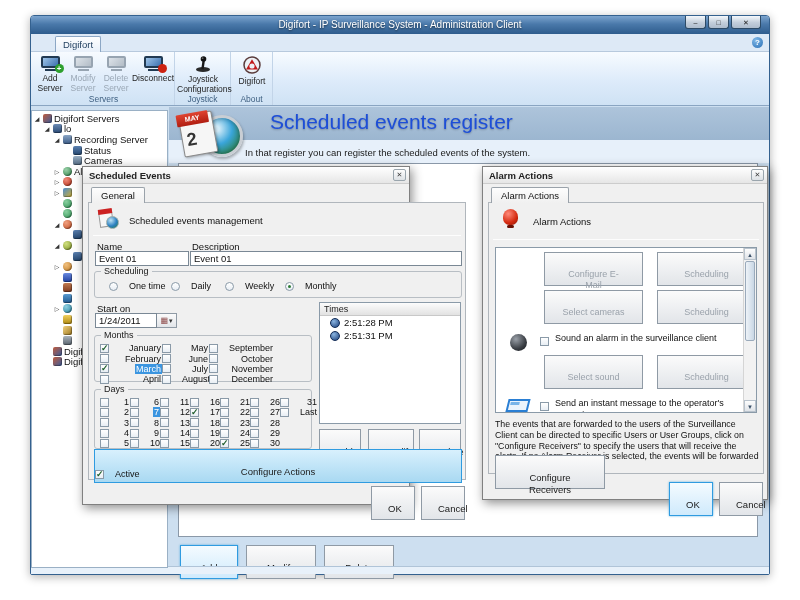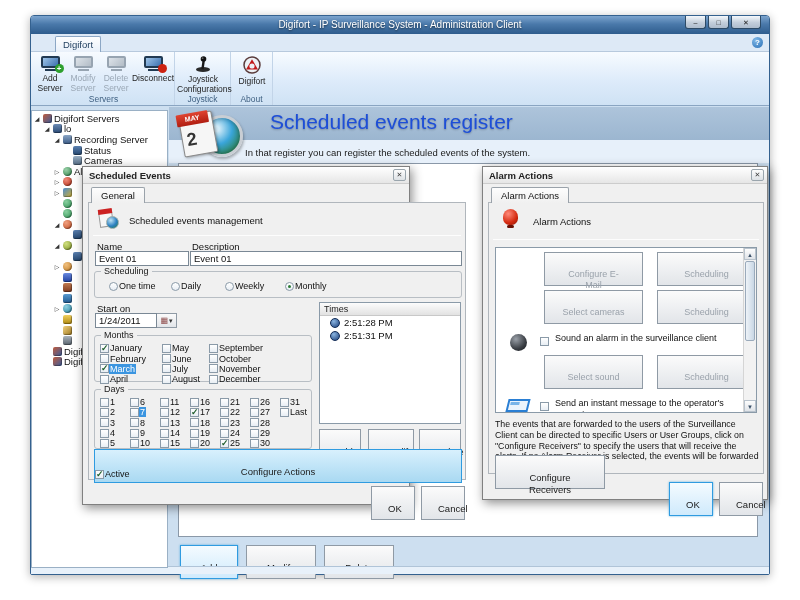--- a/index.html
+++ b/index.html
@@ -54,21 +54,21 @@
 
 
 .btn{display:inline-block;border:1px solid #8f9aa5;border-radius:0;background:linear-gradient(#fbfbfb,#e2e5e9);font-size:9.5px;color:#1a1a1a;text-align:center;font-family:inherit;padding:16px;height:14px;line-height:12px;}
 .btn.hl{border-color:#2f9be0;background:linear-gradient(#f4fbff,#cfeafc);box-shadow:0 0 2px rgba(61,165,220,.8);}
 .btn.cfg{border-color:#2f9be0;background:linear-gradient(#d8f0fd,#a9d9f2);}
 .btn.dis{color:#9aa2ab;}
 .cb{width:9px;height:9px;border:1px solid #8a9aa8;background:linear-gradient(#fff,#e8eef4);display:inline-block;position:relative;flex:none;}
 .cb.checked::after{content:"✓";position:absolute;left:0;top:-2px;font-size:9px;color:#1d5c2a;font-weight:bold;}
 .radio{width:9px;height:9px;border:1px solid #8a9aa8;border-radius:50%;background:linear-gradient(#fff,#e8eef4);display:inline-block;position:relative;flex:none;}
 .radio.selected::after{content:"";position:absolute;left:2px;top:2px;width:3px;height:3px;border-radius:50%;background:#2c7a35;}
-.cbitem{display:flex;align-items:center;gap:0;font-size:9px;color:#111;height:10.4px;}
+.cbitem{display:flex;align-items:center;gap:10px;font-size:9px;color:#111;height:10.4px;justify-content:space-between;}
 .cbitem .lbl{padding:0 1px;}
 .cbitem .lbl.hl{background:#3b95e0;color:#fff;}
 .gb{position:absolute;border:1px solid #b8bec4;border-radius:3px;}
 .gb>.leg{position:absolute;top:-6px;left:6px;background:#f0f0f0;padding:0 3px;font-size:9px;color:#1a1a1a;}
 .flabel{position:absolute;font-size:9.5px;color:#111;}
 .tin{position:absolute;height:15px;border:1px solid #7a8895;background:#fff;font-size:9.5px;padding:1px 3px;font-family:inherit;color:#111;}
 .sep{position:absolute;height:1px;background:#d9d9d9;border-bottom:1px solid #fdfdfd;}
 
 
 .dlg{position:absolute;background:#f0f0f0;border:1px solid #808080;box-shadow:2px 3px 10px rgba(0,0,0,.45);z-index:10;}

